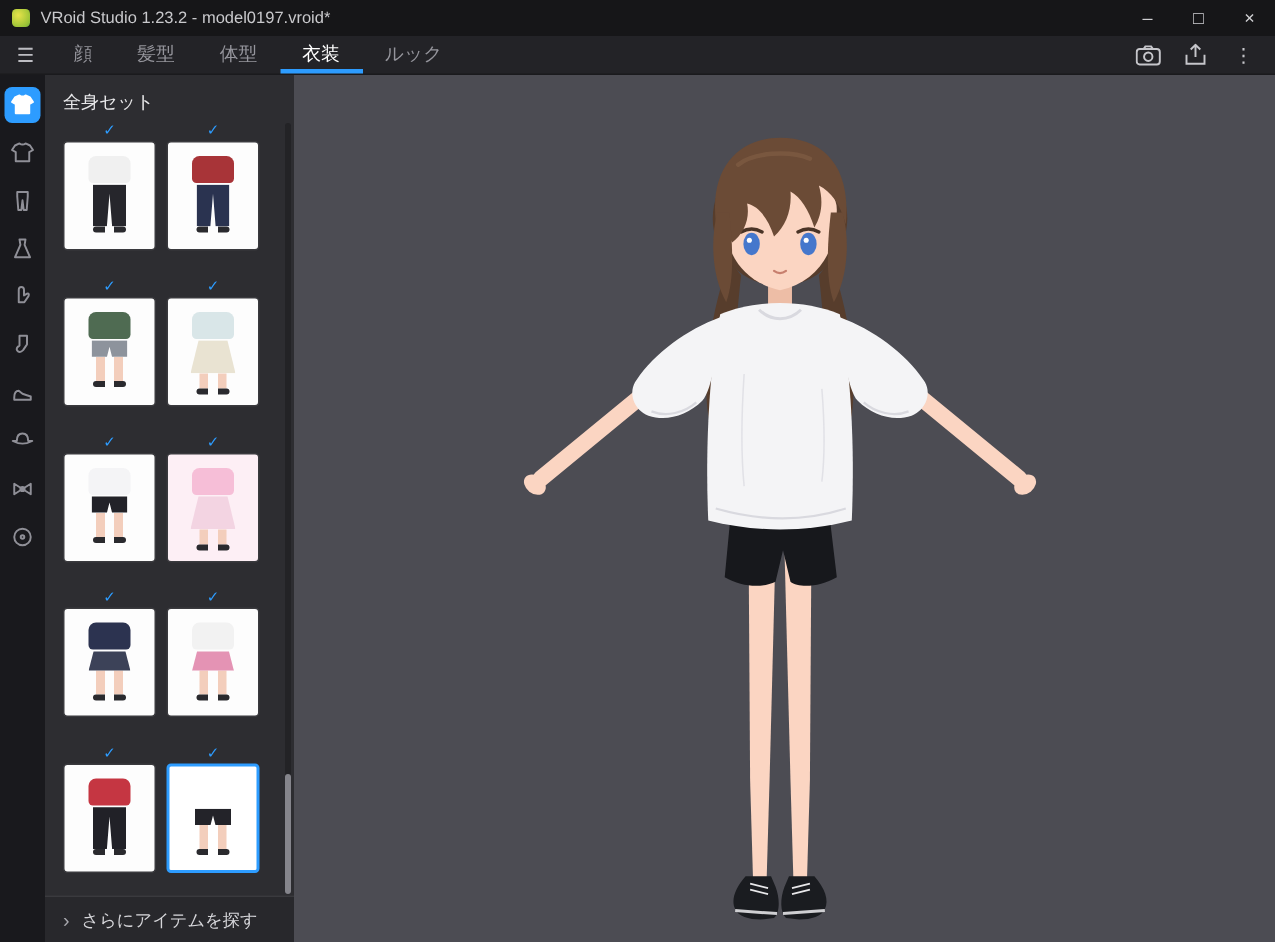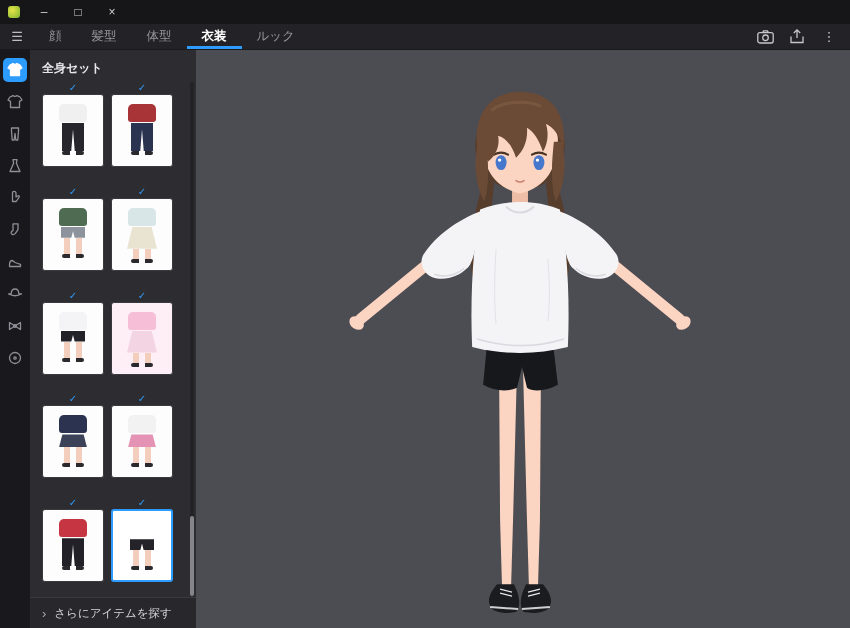--- a/index.html
+++ b/index.html
@@ -13,40 +13,40 @@
             background:radial-gradient(circle at 35% 35%,#e7e34a,#9ec437 70%,#6fae3a);}
   .titlebar .title{flex:1;white-space:nowrap;overflow:hidden;}
   .win-controls{display:flex;height:100%;}
   .win-btn{width:34px;height:100%;display:flex;align-items:center;justify-content:center;color:#cfcfd2;font-size:12px;cursor:default;}
 
   
   .menubar{height:26px;background:#232327;display:flex;align-items:stretch;flex:0 0 auto;border-bottom:1px solid #1a1a1d;box-sizing:border-box;}
   .hamburger{width:34px;display:flex;align-items:center;justify-content:center;color:#bdbdc2;font-size:13px;}
   .tabs{display:flex;align-items:stretch;}
   .tab{display:flex;align-items:center;padding:0 15px;font-size:12.5px;color:#95959c;box-sizing:border-box;border-bottom:3px solid transparent;padding-top:3px;}
-  .tab.active{color:#ffffff;border-bottom-color:var(--accent);font-weight:bold;}
+  .tab.active{color:#ffffff;border-bottom-color:var(--accent);font-weight:normal;}
   .menubar-spacer{flex:1;}
   .menubar-right{display:flex;align-items:center;gap:6px;padding-right:8px;}
   .mbtn{width:26px;height:20px;display:flex;align-items:center;justify-content:center;color:#c6c6cb;}
   .mbtn svg{display:block;}
   .kebab{font-size:13px;color:#c6c6cb;}
 
   
   .content{flex:1;display:flex;min-height:0;}
 
   
   .rail{width:30px;background:#19191d;display:flex;flex-direction:column;align-items:center;padding-top:8px;gap:8px;flex:0 0 auto;}
   .rail-btn{width:24px;height:24px;border-radius:5px;display:flex;align-items:center;justify-content:center;}
   .rail-btn svg{display:block;stroke:#8f8f97;fill:none;stroke-width:1.3;stroke-linejoin:round;stroke-linecap:round;}
   .rail-btn.selected{background:var(--accent);}
   .rail-btn.selected svg{stroke:#ffffff;fill:#ffffff;}
 
   
   .panel{width:166px;background:#2d2d31;position:relative;flex:0 0 auto;display:flex;flex-direction:column;}
-  .panel-header{color:#e8e8ea;font-size:12px;font-weight:bold;padding:10px 0 4px 12px;flex:0 0 auto;}
+  .panel-header{color:#e8e8ea;font-size:12px;font-weight:normal;padding:10px 0 4px 12px;flex:0 0 auto;}
   .thumb-grid{display:grid;grid-template-columns:62px 62px;column-gap:7px;row-gap:3px;padding:0 16px 0 12px;flex:1;overflow:hidden;}
   .cell{display:flex;flex-direction:column;align-items:center;}
   .check{height:13px;line-height:13px;font-size:10px;color:var(--accent);font-weight:bold;}
   .thumb{width:62px;height:73px;border-radius:3px;box-sizing:border-box;border:1px solid #3a3a3e;
          display:flex;align-items:flex-start;justify-content:center;overflow:hidden;}
   .thumb.selected{border:2px solid var(--accent);}
   .fig{display:flex;flex-direction:column;align-items:center;padding-top:9px;}
   .fig-top{width:28px;height:18px;border-radius:5px 5px 3px 3px;}
   .fig-bottom{margin-top:1px;}
   .fig-bottom.pants{width:22px;height:28px;clip-path:polygon(0 0,100% 0,100% 100%,58% 100%,50% 22%,42% 100%,0 100%);}
@@ -65,20 +65,21 @@
   .viewport{flex:1;background:var(--viewport-bg);position:relative;min-width:0;}
   .viewport svg{display:block;}
 </style>
 </head>
 <body>
 
 <div class="window">
 
   <div class="titlebar">
     <div class="app-icon"></div>
+    <span class="title">VRoid Studio 1.23.2 - model0197.vroid*</span>
     <div class="win-controls">
       <span class="win-btn">–</span>
       <span class="win-btn">□</span>
       <span class="win-btn close">×</span>
     </div>
   </div>
 
   <div class="menubar">
     <div class="hamburger">☰</div>
     <div class="tabs" id="tabs">

